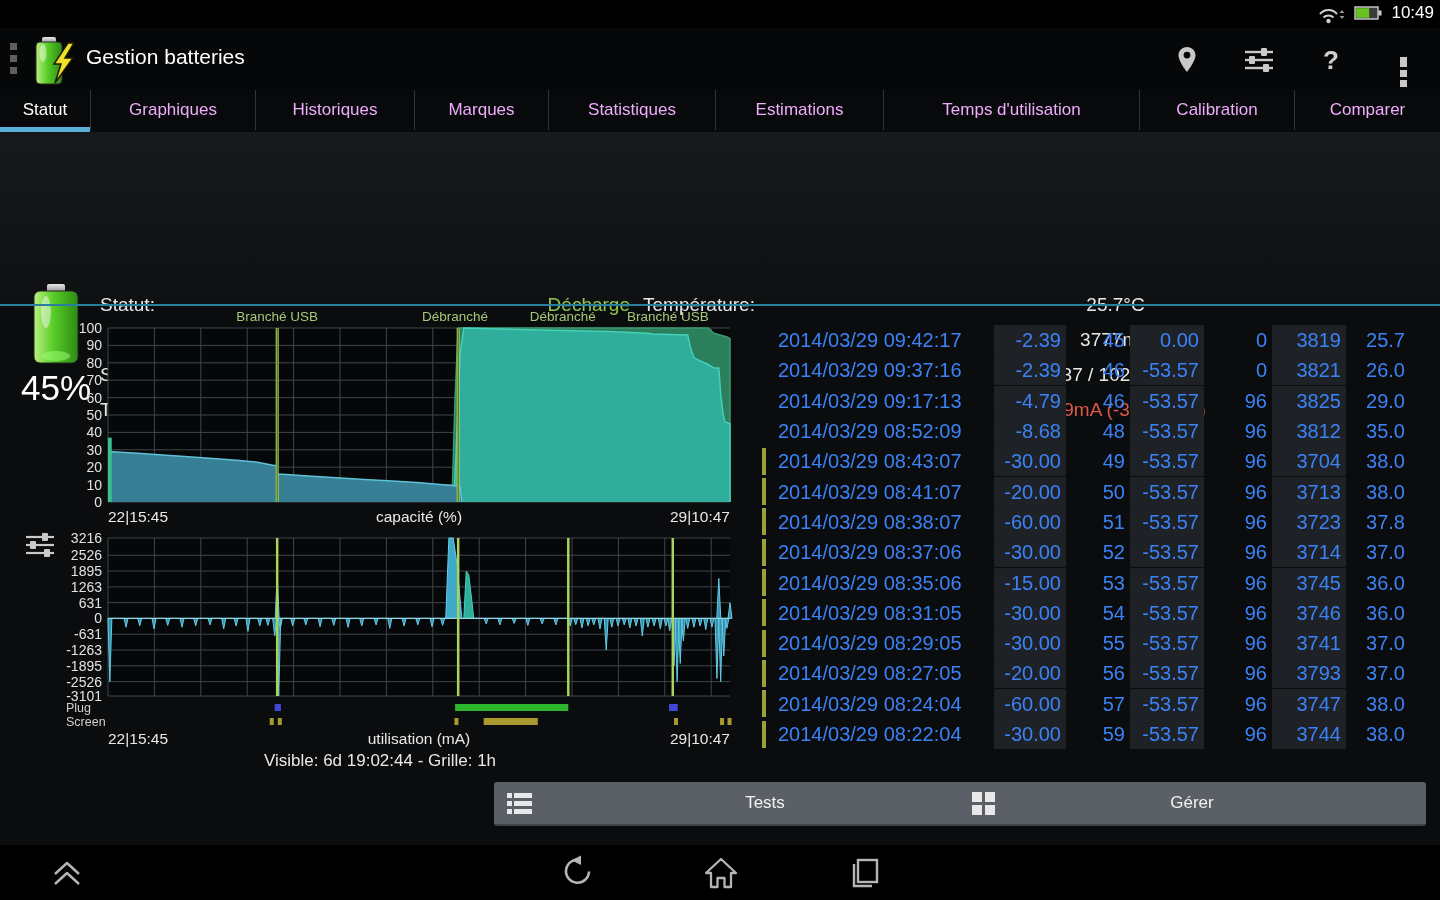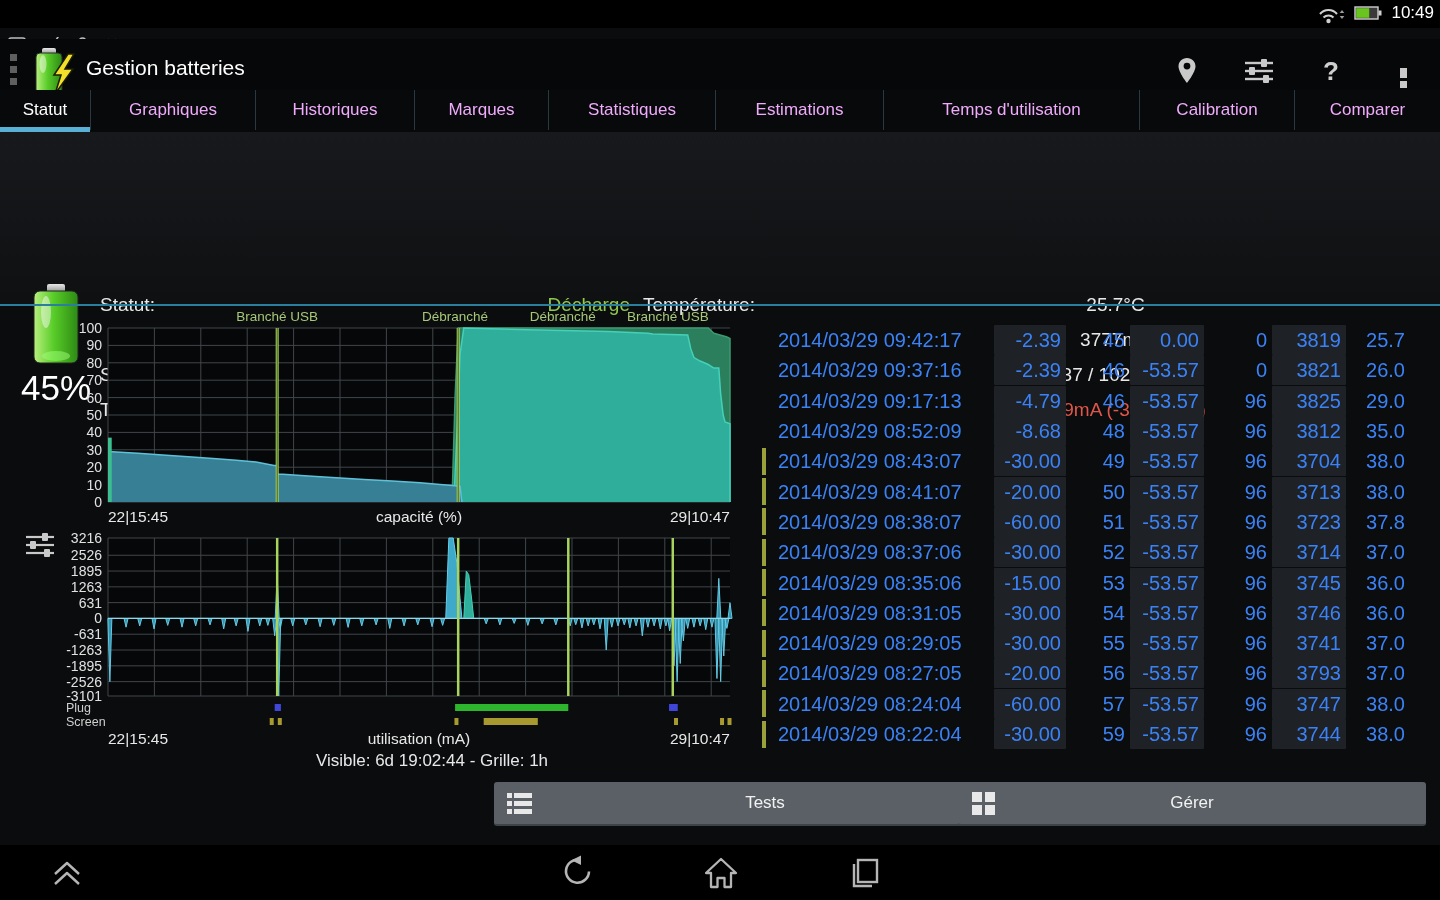--- a/index.html
+++ b/index.html
@@ -6,21 +6,21 @@
     font-family:"Liberation Sans",sans-serif;-webkit-font-smoothing:antialiased;}
   #screen{position:absolute;inset:0;width:1440px;height:900px;background:#0a0c0d;}
 
   
   #statusbar{position:absolute;left:0;top:0;width:1440px;height:28px;background:#000;}
   .sb-left{position:absolute;left:8px;top:3px;display:flex;gap:12px;align-items:center;margin-top:32px;}
   .sb-right{position:absolute;right:6px;top:2px;display:flex;gap:7px;align-items:center;}
   .sb-time{color:#fff;font-size:17px;padding-left:2px;}
 
   
-  #appbar{position:absolute;left:0;top:39px;width:1440px;height:62px;background:#060708;}
+  #appbar{position:absolute;left:0;top:28px;width:1440px;height:62px;background:#060708;}
   #grip{position:absolute;left:10px;top:15px;}
   #grip div{width:7px;height:7px;background:#5f5f5f;margin-bottom:5px;}
   #appicon{position:absolute;left:28px;top:3px;}
   #apptitle{position:absolute;left:86px;top:17px;color:#fff;font-size:21px;}
   .abar-ic{position:absolute;top:12px;width:48px;height:40px;display:flex;align-items:center;justify-content:center;color:#c9c9c9;}
   #ic-loc{left:1163px}#ic-tune{left:1235px}#ic-help{left:1307px}#ic-more{left:1379px}
   #ic-help span{font-size:26px;font-weight:bold;color:#cfcfcf;}
   .sq3 div{width:7px;height:7px;background:#c9c9c9;margin:3px auto;}
 
   
@@ -40,21 +40,21 @@
   .sv2{text-align:center;}
   .sl2{padding-left:13px;}
   .green{color:#90c94e;}
   .red{color:#e0564a;}
 
   
   #chart1,#chart2{position:absolute;left:0;}
   #chart1{top:306px;} #chart2{top:530px;}
   svg text{font-family:"Liberation Sans",sans-serif;}
   #slidericon{position:absolute;left:24px;top:530px;}
-  #visline{position:absolute;left:16px;top:751px;width:760px;text-align:center;color:#e8e8e8;font-size:17px;padding-left:36px;}
+  #visline{position:absolute;left:0;top:751px;width:760px;text-align:center;color:#e8e8e8;font-size:17px;}
 
   
   #logtable{position:absolute;left:762px;top:325px;width:676px;}
   .trow{display:grid;grid-template-columns:8px 224px 72px 64px 74px 68px 74px 64px;height:30.3px;line-height:30px;font-size:20px;color:#3b82f6;align-items:center;}
   .trow .mk{width:4px;height:27px;background:#9aa03a;}
   .trow .mk.off{visibility:hidden;}
   .c{text-align:right;padding-right:5px;white-space:nowrap;}
   .cdate{text-align:left;padding-left:8px;}
   .boxed{background:#1e2226;border-radius:1px;}
 

